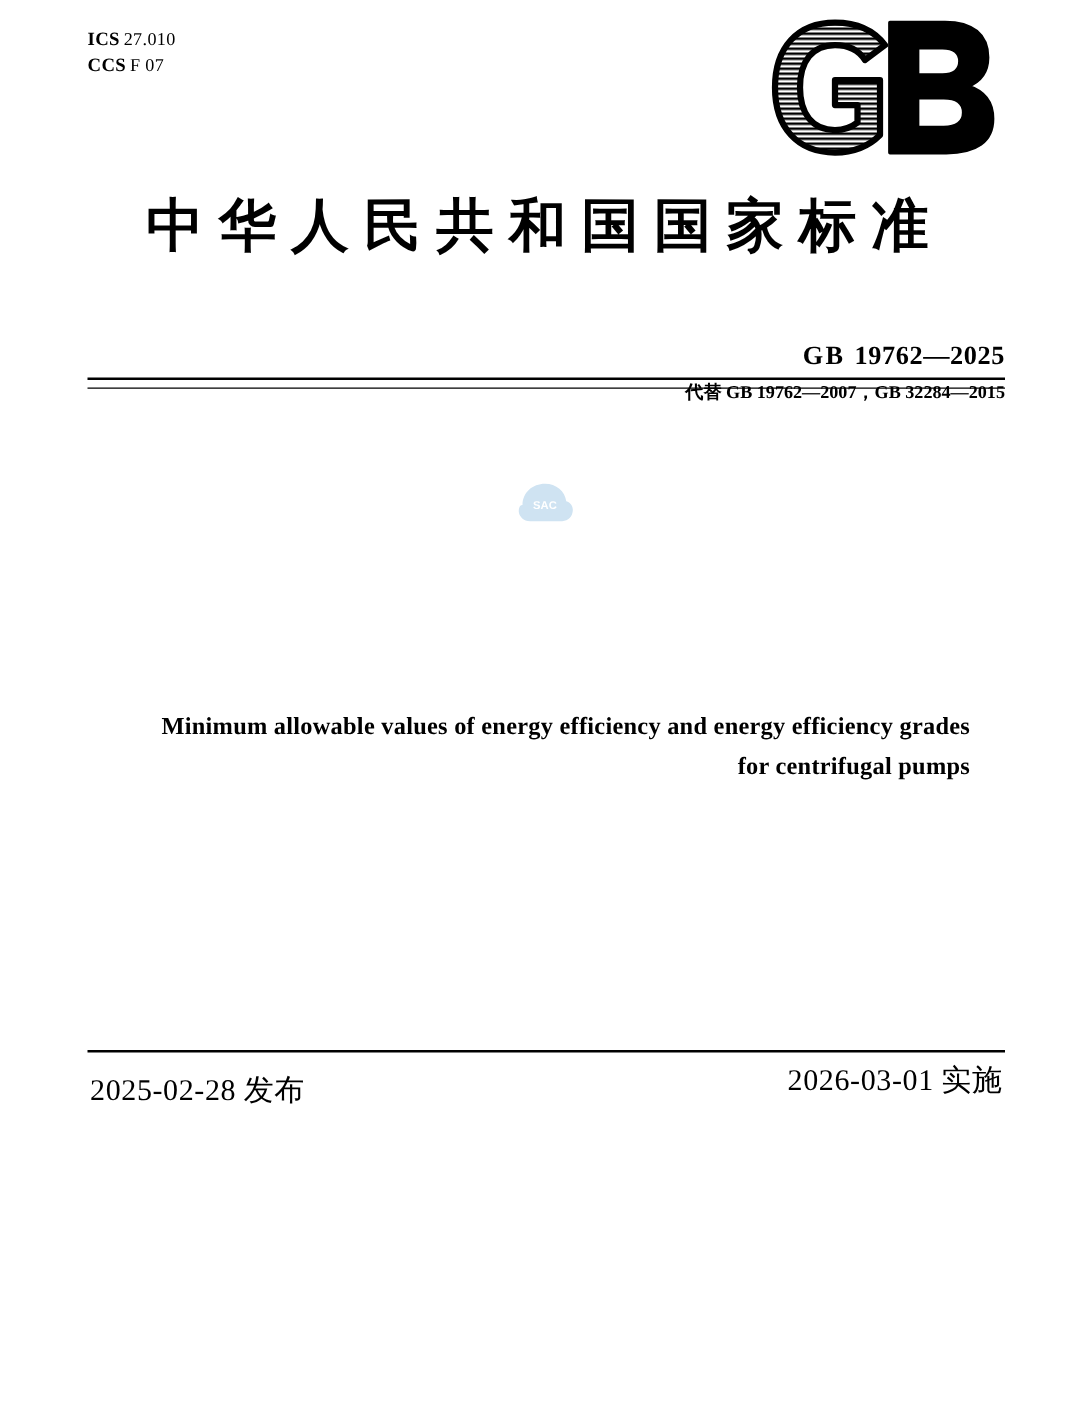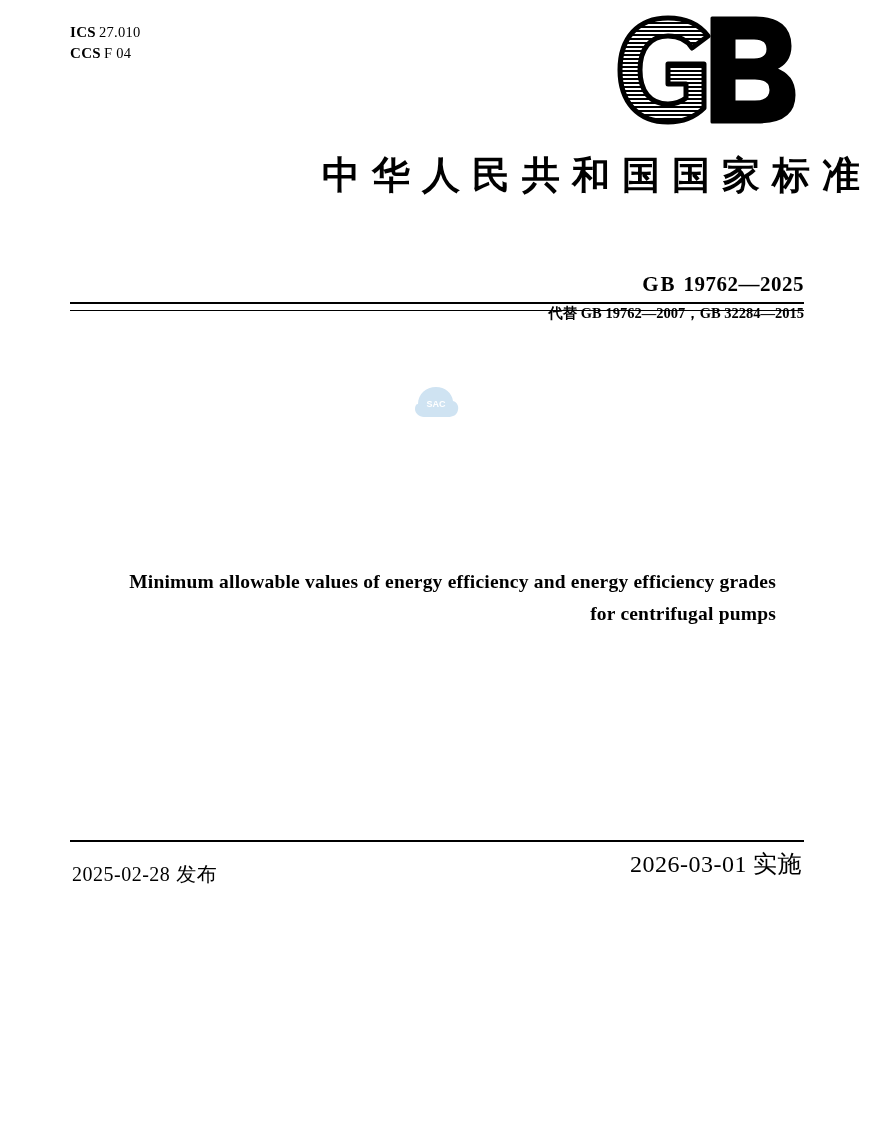--- a/index.html
+++ b/index.html
@@ -54,24 +54,24 @@
     height: 112px;
   }
   .gb-logo svg { display: block; }
 
   
   .nat-title {
     position: absolute;
     left: 0;
     right: 0;
     top: 150px;
-    text-align: right;
-    font-family: "Liberation Serif", serif;
-    font-weight: bold;
-    font-size: 38px;
+    text-align: center;
+    font-family: "Liberation Serif", serif;
+    font-weight: bold;
+    font-size: 46px;
     letter-spacing: 12px;
     padding-left: 0;
     white-space: nowrap;
   }
 
   
   .std-no {
     position: absolute;
     right: 68px;
     top: 238px;
@@ -153,21 +153,21 @@
     line-height: 1.62;
     letter-spacing: 0.2px;
   }
 
   
   .footer-left {
     position: absolute;
     left: 72px;
     bottom: 20px;
     font-family: "Liberation Serif", serif;
-    font-size: 20px;
+    font-size: 24px;
     letter-spacing: 0.5px;
     white-space: nowrap;
   }
   .footer-right {
     position: absolute;
     right: 70px;
     bottom: 28px;
     font-family: "Liberation Serif", serif;
     font-size: 24px;
     letter-spacing: 0.5px;
@@ -178,21 +178,21 @@
 </head>
 <body>
 
 <div class="page">
 
   <div class="ics-block">
     <div class="ics-line">
       <span class="ics-key">ICS</span><span class="ics-val">27.010</span>
     </div>
     <div class="ics-line">
-      <span class="ics-key">CCS</span><span class="ics-val">F 04</span>
+      <span class="ics-key">CCS</span><span class="ics-val">F 07</span>
     </div>
   </div>
 
   <div class="gb-logo">
     <svg width="190" height="112" viewBox="0 0 190 112" xmlns="http://www.w3.org/2000/svg">
       <defs>
         <pattern id="hatch" width="4" height="4" patternUnits="userSpaceOnUse">
           <rect width="4" height="4" fill="#ffffff"></rect>
           <rect width="4" height="2" fill="#000000"></rect>
         </pattern>

